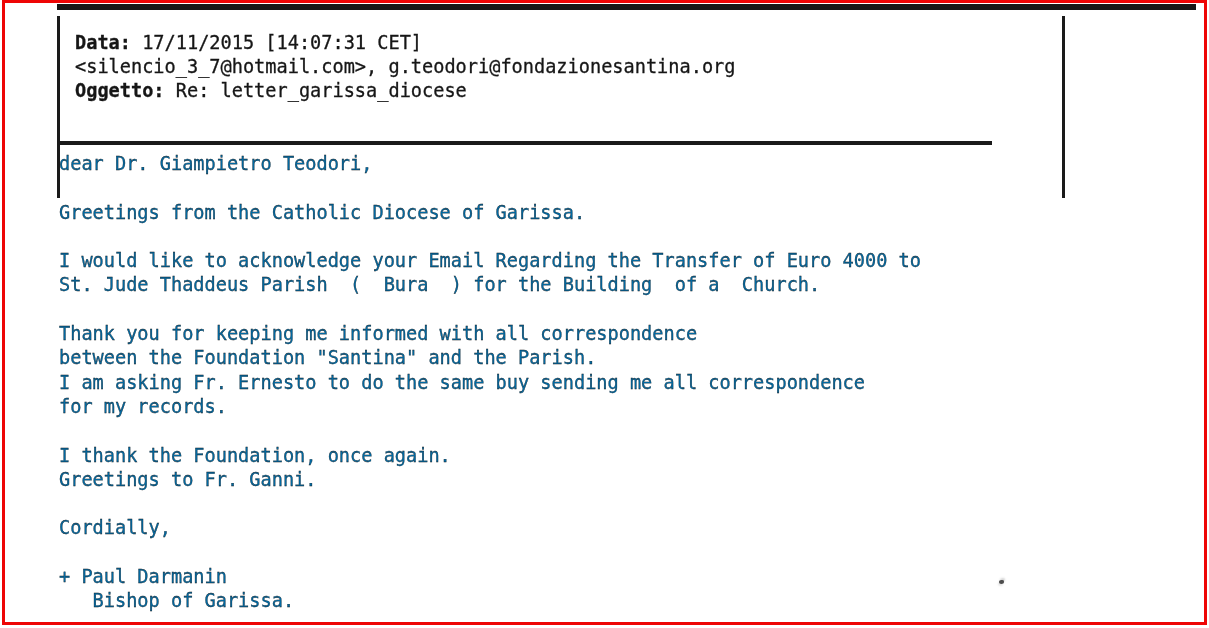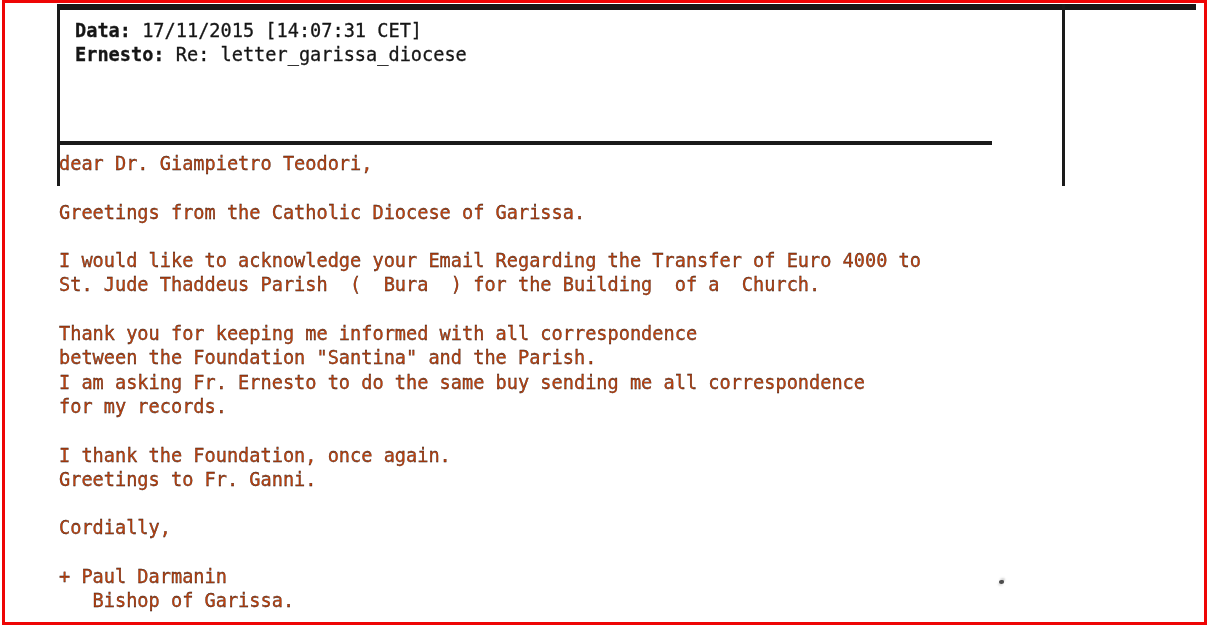--- a/index.html
+++ b/index.html
@@ -31,21 +31,21 @@
     left: 57px;
     top: 4px;
     width: 1139px;
     height: 6px;
     background: #171717;
   }
   
   .header-box {
     position: absolute;
     left: 57px;
-    top: 4px;
+    top: 16px;
     width: 1008px;
     height: 182px;
     box-sizing: border-box;
     border-left: 3px solid #1a1a1a;
     border-right: 3px solid #1a1a1a;
     padding: 15px 0 0 15px;
   }
   .header-box-bottom-rule {
     position: absolute;
     left: 57px;
@@ -66,21 +66,21 @@
   }
   .email-body {
     position: absolute;
     left: 59px;
     top: 152px;
     margin: 0;
     white-space: pre;
     font-family: "DejaVu Sans Mono", "Liberation Mono", monospace;
     font-size: 18.6px;
     line-height: 24.3px;
-    color: #c2410c;
+    color: #0369a1;
     -webkit-text-stroke: 0.3px #161616;
   }
   
   .scan-speck {
     position: absolute;
     left: 999px;
     top: 580px;
     width: 5px;
     height: 4px;
     background: #4c4c4c;
@@ -90,21 +90,22 @@
 </style>
 </head>
 <body>
 
 <div class="page">
 
   <div class="header-top-rule"></div>
 
   <div class="header-box">
     <div class="hrow"><span class="hlabel">Data:</span><span> 17/11/2015 [14:07:31 CET]</span></div>
-    <div class="hrow"><span class="hlabel">Ernesto:</span><span> Re: letter_garissa_diocese</span></div>
+    <div class="hrow"><span class="hlabel"></span><span>&lt;silencio_3_7@hotmail.com&gt;, g.teodori@fondazionesantina.org</span></div>
+    <div class="hrow"><span class="hlabel">Oggetto:</span><span> Re: letter_garissa_diocese</span></div>
   </div>
 
   <div class="header-box-bottom-rule"></div>
 
   <pre class="email-body">dear Dr. Giampietro Teodori,
 
 Greetings from the Catholic Diocese of Garissa.
 
 I would like to acknowledge your Email Regarding the Transfer of Euro 4000 to
 St. Jude Thaddeus Parish  (  Bura  ) for the Building  of a  Church.

